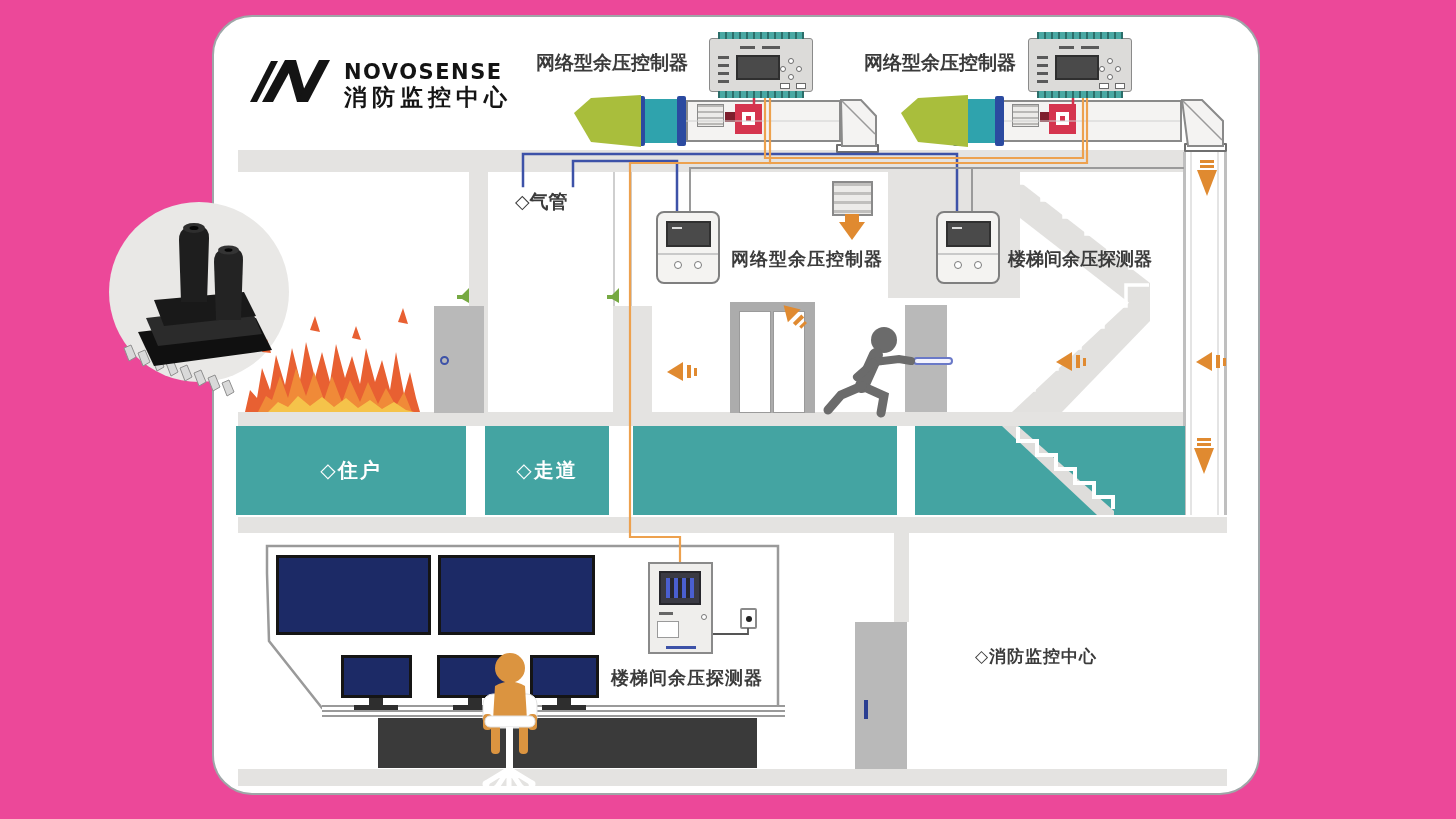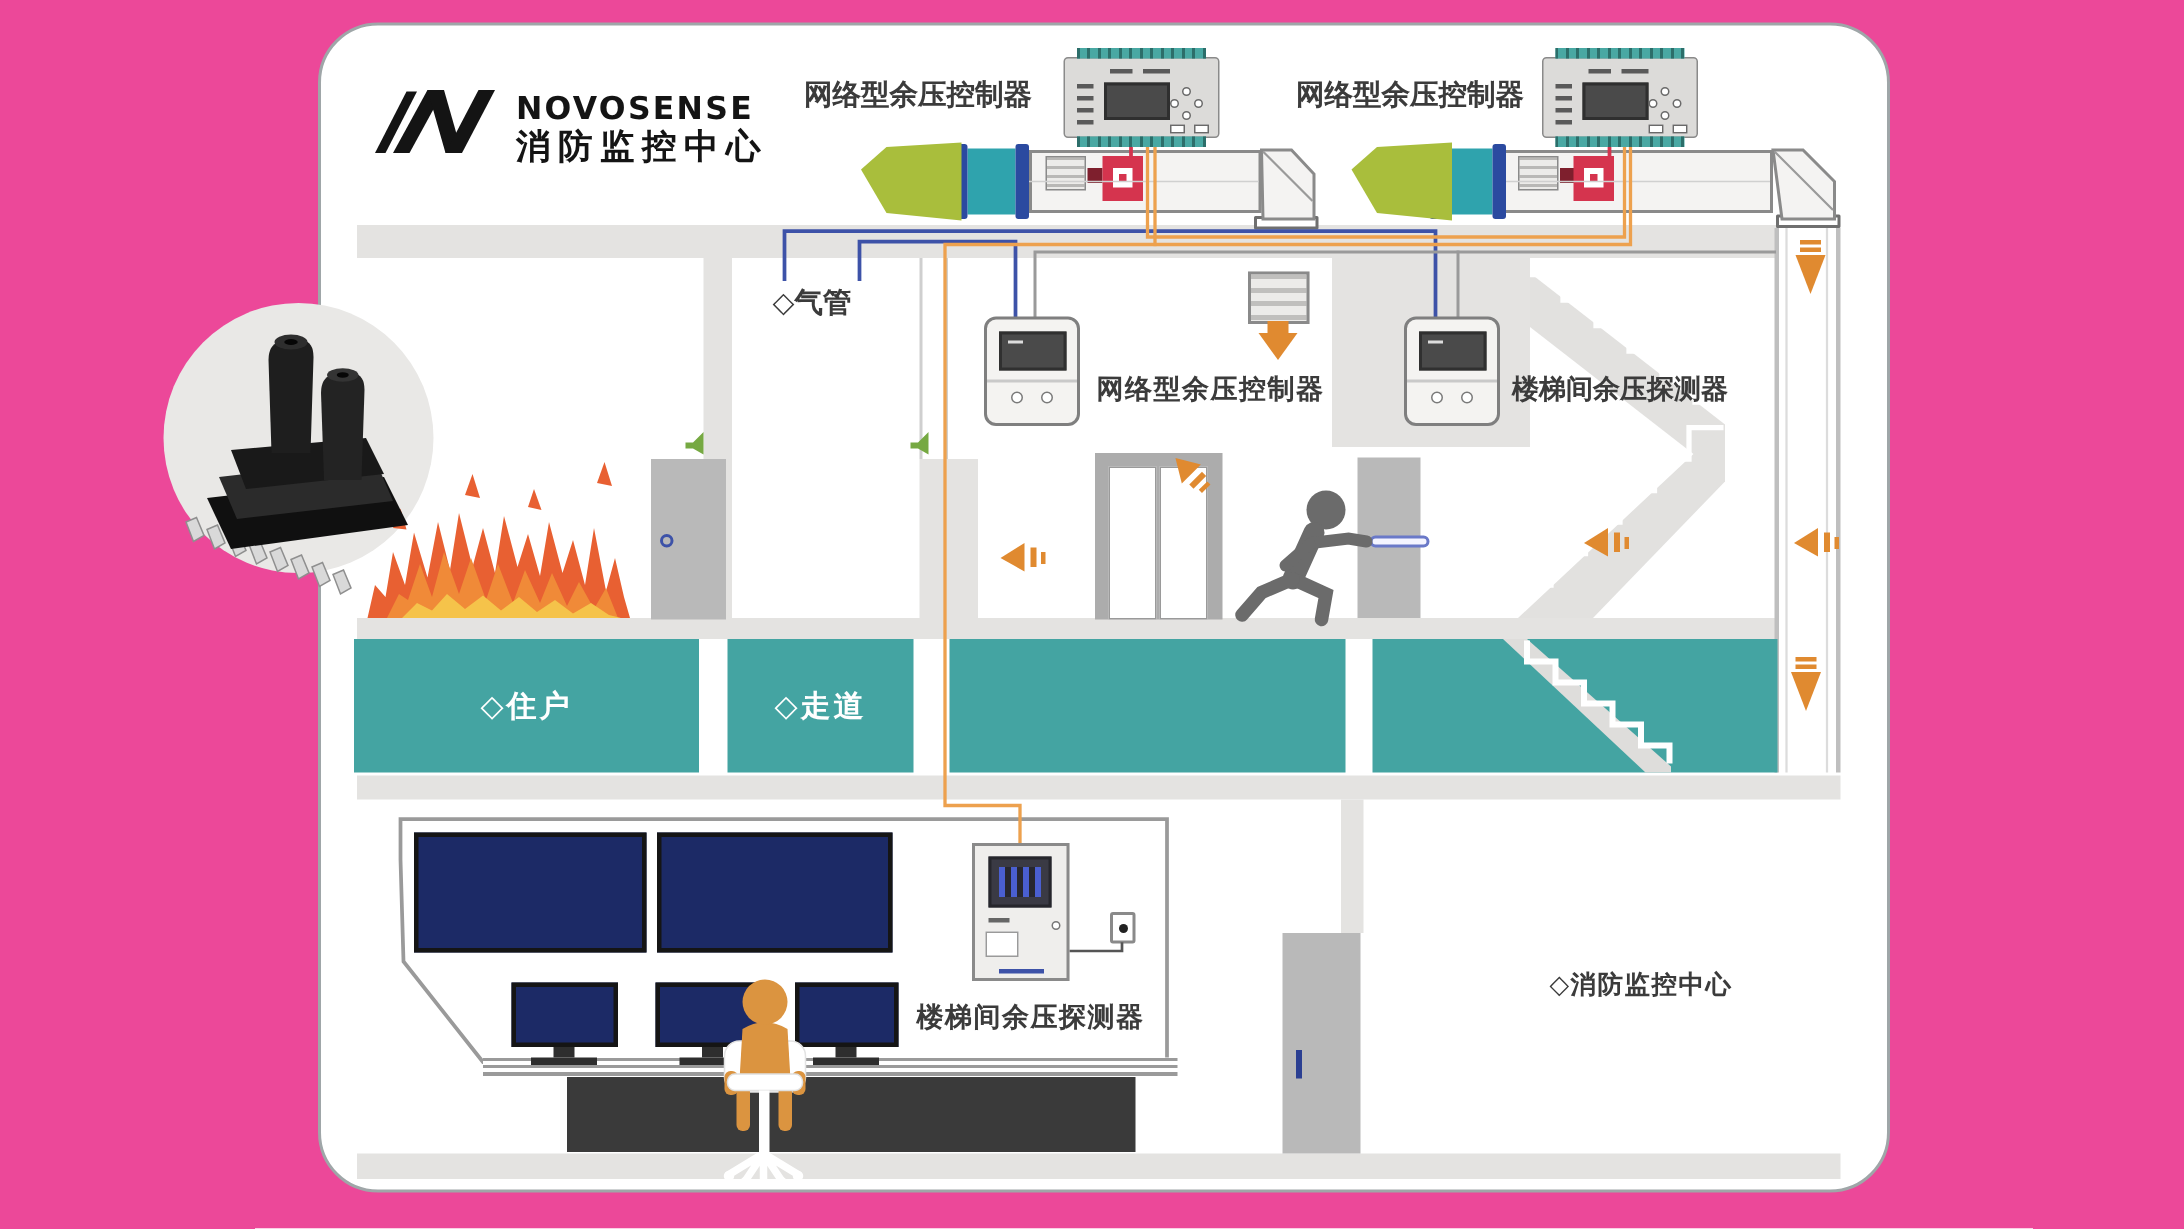--- a/index.html
+++ b/index.html
@@ -344,15 +344,15 @@
 
   <div class="abs lbl" style="left:515px;top:189px;font-size:19px;">◇气管</div>
 
   <div class="abs lbl" style="left:731px;top:247px;font-size:18px;letter-spacing:1px;">网络型余压控制器</div>
   <div class="abs lbl" style="left:1008px;top:247px;font-size:18px;">楼梯间余压探测器</div>
 
   <div class="abs room-label" style="left:485px;top:426px;width:124px;height:89px;">◇走道</div>
   <div class="abs room-label" style="left:236px;top:426px;width:230px;height:89px;">◇住户</div>
 
   <div class="abs lbl" style="left:611px;top:666px;font-size:18px;letter-spacing:1px;">楼梯间余压探测器</div>
-  <div class="abs lbl" style="left:1033px;top:645px;font-size:17px;letter-spacing:1px;">◇消防监控中心</div>
+  <div class="abs lbl" style="left:975px;top:645px;font-size:17px;letter-spacing:1px;">◇消防监控中心</div>
 
 </div>
 
 </body></html>

